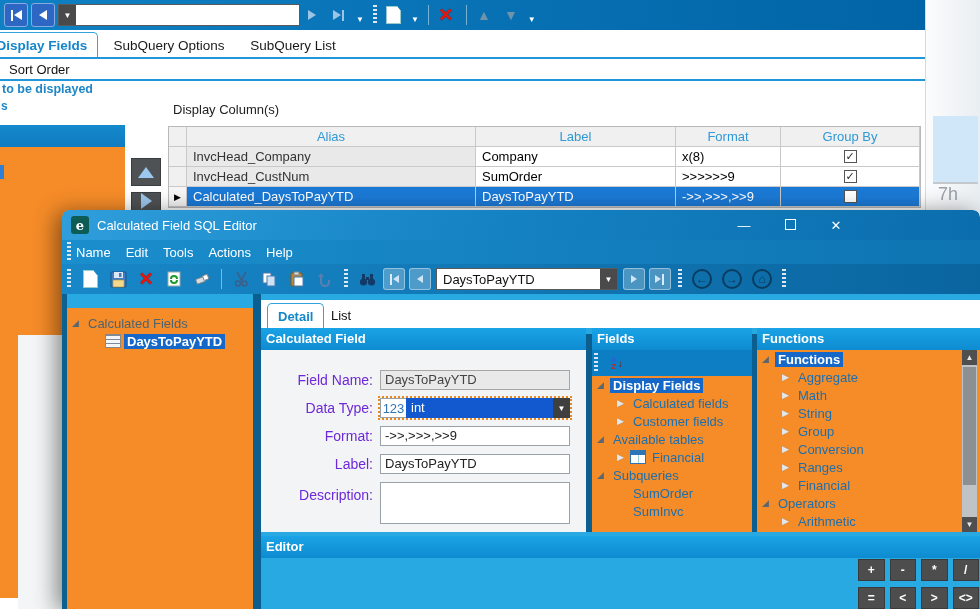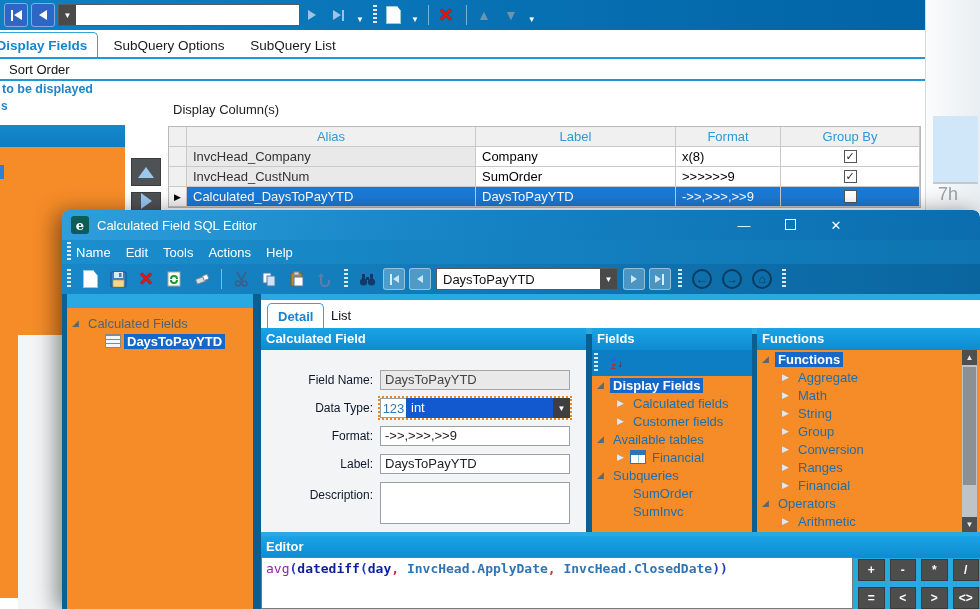--- a/index.html
+++ b/index.html
@@ -123,21 +123,21 @@
                  border-radius:5px 5px 0 0; background:#fff; }
   .ghdr { position:absolute; height:22px; background:linear-gradient(#1aa3e6,#0e8bd1);
           color:#fff; font-weight:bold; font-size:13px; line-height:22px; padding-left:5px; }
   .h-cf { left:0; top:34px; width:325px; }
   .h-fl { left:331px; top:34px; width:160px; }
   .h-fn { left:496px; top:34px; right:0; }
   .h-ed { left:0; top:242px; right:0; }
 
   .form { position:absolute; left:0; top:56px; width:325px; height:182px; background:#f3f4f5; }
   .frow { position:absolute; left:0; width:100%; height:20px; }
-  .flab { position:absolute; left:0; width:112px; text-align:right; font-size:12px; color:#0f172a; line-height:20px; }
+  .flab { position:absolute; left:0; width:112px; text-align:right; font-size:14px; color:#6d28d9; line-height:20px; }
   .fin  { position:absolute; left:119px; width:190px; height:20px; border:1px solid #98a1a8;
           background:#fff; font-size:13px; line-height:18px; padding:0 4px;
           font-family:"Liberation Sans",sans-serif; color:#222; white-space:nowrap; overflow:hidden; }
   .ro { background:#e9e9e9; border-color:#a6a6a6; color:#444; }
   .dtcombo { position:absolute; left:119px; width:190px; height:20px; display:flex;
              outline:2px dotted #e8881d; outline-offset:0; }
   .badge123 { width:26px; background:#fff; border:1px solid #98a1a8; border-right:none;
               color:#2e75b6; font-size:13px; display:flex; align-items:center; justify-content:center; flex:none; }
   .dtval { flex:1; background:#1258cf; color:#fff; font-size:13px; line-height:18px; padding:0 4px;
            border:1px solid #1258cf; }
@@ -566,21 +566,20 @@
               </div>
             </div>
           <div class="vscroll">
             <span class="vs-btn" style="top:0;">▲</span>
             <span class="vs-thumb"></span>
             <span class="vs-btn" style="bottom:0;">▼</span>
           </div>
         </div>
 
         <div class="ghdr h-ed">Editor</div>
-        <div class="edbox" id="dlg-code"><span class="tk-fn">avg</span><span class="tk-punct">(</span><span class="tk-kw">datediff</span><span class="tk-punct">(</span><span class="tk-kw">day</span><span class="tk-comma">,</span><span class="tk-field"> InvcHead.ApplyDate</span><span class="tk-comma">,</span><span class="tk-field"> InvcHead.ClosedDate</span><span class="tk-punct">))</span></div>
         <div class="ops" id="dlg-ops">
             <div class="opbtn">+</div>
             <div class="opbtn">-</div>
             <div class="opbtn">*</div>
             <div class="opbtn">/</div>
             <div class="opbtn">=</div>
             <div class="opbtn">&lt;</div>
             <div class="opbtn">&gt;</div>
             <div class="opbtn">&lt;&gt;</div>
           </div>

